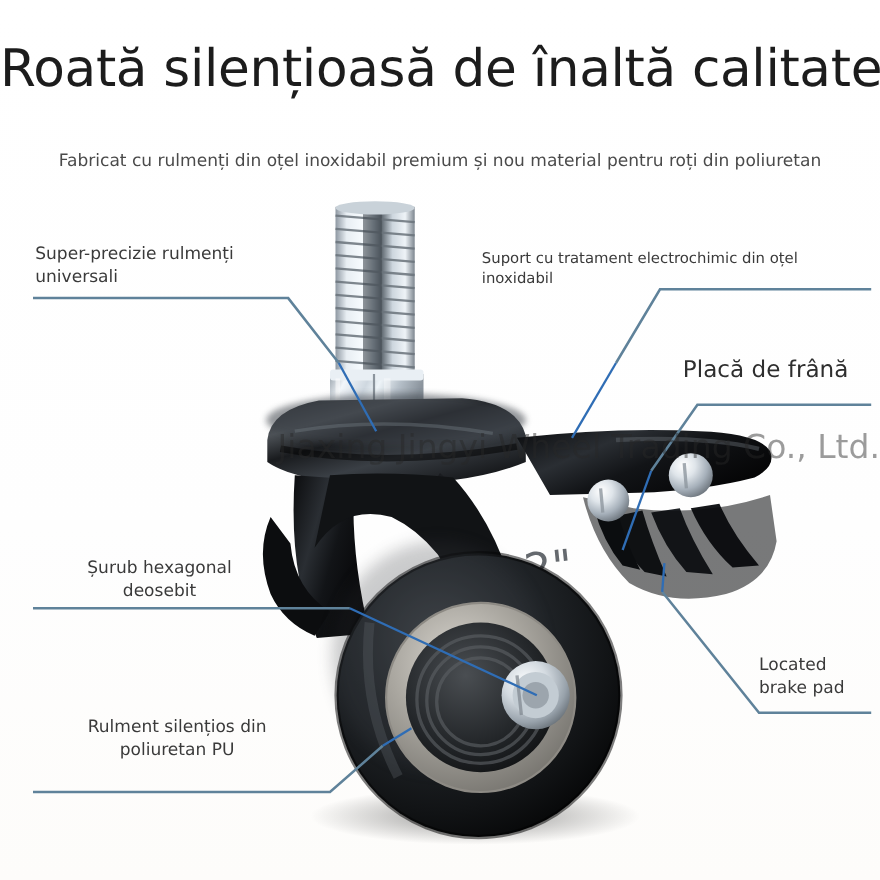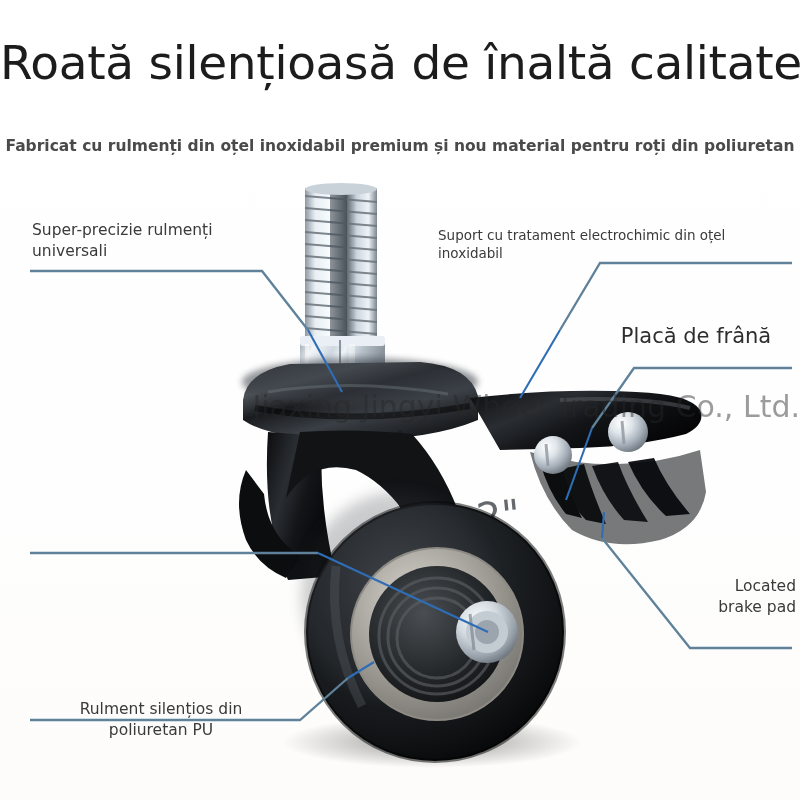--- a/index.html
+++ b/index.html
@@ -22,21 +22,21 @@
     font-weight:400;
     color:#1c1c1c;
     letter-spacing:-0.3px;
     white-space:nowrap;
   }
   .subtitle{
     position:absolute;left:0;right:0;top:137px;
     text-align:center;
     font-size:15.5px;
     color:#4a4a4a;
-    font-weight:700;
+    font-weight:400;
     white-space:nowrap;
   }
 
   
   .photo{position:absolute;left:0;top:0;width:800px;height:800px;}
 
   
   .watermark{
     position:absolute;left:0;right:0;top:389px;
     text-align:right;
@@ -53,22 +53,22 @@
     color:#3a3a3a;
     font-size:15.5px;
     line-height:1.35;
     font-weight:400;
     white-space:pre-line;
   }
   .c-bearings{left:32px;top:220px;width:252px;text-align:left;}
   .c-support{left:438px;top:226px;width:356px;text-align:left;font-size:13.5px;}
   .c-brakeplate{left:600px;top:322px;width:192px;text-align:center;font-size:21px;color:#2e2e2e;}
   .c-screw{left:34px;top:506px;width:222px;text-align:center;}
-  .c-located{left:690px;top:576px;width:106px;text-align:right;}
-  .c-pu{left:36px;top:699px;width:250px;text-align:center;}
+  .c-located{left:690px;top:594px;width:106px;text-align:left;}
+  .c-pu{left:36px;top:650px;width:250px;text-align:center;}
 
   .lines{position:absolute;left:0;top:0;width:800px;height:800px;pointer-events:none;}
 </style>
 </head>
 <body>
 
 <div id="page">
 
   <svg class="photo" viewBox="0 0 800 800" aria-hidden="true">
     <defs>
@@ -258,18 +258,20 @@
 
   <div class="title">Roată silențioasă de înaltă calitate</div>
   <div class="subtitle">Fabricat cu rulmenți din oțel inoxidabil premium și nou material pentru roți din poliuretan</div>
 
   <div class="watermark">Jiaxing Jingyi Wheel Trading Co., Ltd.</div>
 
   <div class="callout c-bearings">Super-precizie rulmenți
 universali</div>
   <div class="callout c-brakeplate">Placă de frână</div>
   <div class="callout c-support">Suport cu tratament electrochimic din oțel inoxidabil</div>
+  <div class="callout c-screw">Șurub hexagonal
+deosebit</div>
   <div class="callout c-located">Located
 brake pad</div>
   <div class="callout c-pu">Rulment silențios din
 poliuretan PU</div>
 
 </div>
 
 </body></html>

